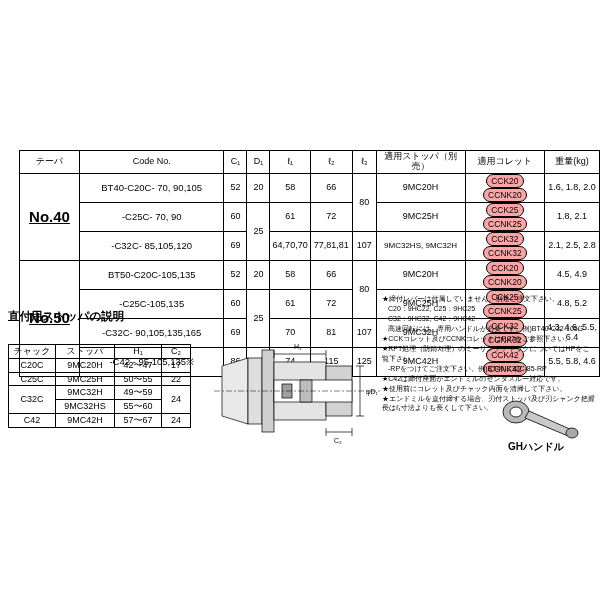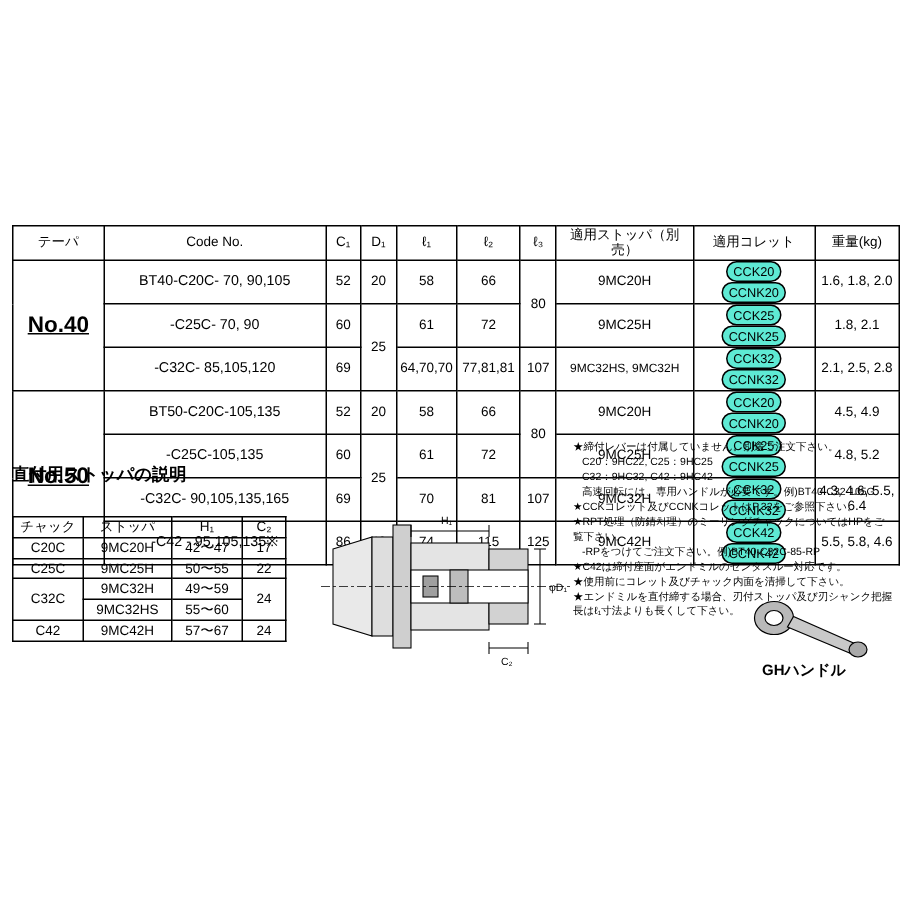--- a/index.html
+++ b/index.html
@@ -1,27 +1,27 @@
 <!DOCTYPE html>
 <html><head>
 <meta charset="utf-8">
 <style>
   html,body{margin:0;padding:0;}
   body{width:600px;height:600px;background:#ffffff;font-family:"Liberation Sans",sans-serif;color:#000;}
   #page{position:relative;width:600px;height:600px;overflow:hidden;}
 
   
-  .main-table{position:absolute;left:8px;top:150px;border-collapse:collapse;font-size:9px;}
+  .main-table{position:absolute;left:19px;top:150px;border-collapse:collapse;font-size:9px;}
   .main-table td,.main-table th{border:1px solid #000;text-align:center;vertical-align:middle;padding:0;line-height:1.1;}
   .main-table th{font-weight:normal;background:#ffffff;}
   .hdr-stopper{background:#f8d7e0;}
   .hdr-collet{background:#ffffff;}
   .cell-code{text-align:center;font-size:9.5px;}
   .taper-cell{font-size:15px;font-weight:bold;text-decoration:underline;}
-  .badge{display:inline-block;border:1px solid #000;border-radius:7px;background:#5eead4;
+  .badge{display:inline-block;border:1px solid #000;border-radius:7px;background:#fca5a5;
          font-size:8.5px;padding:0px 4px;margin:0 1px;line-height:12px;}
 
   
   .sec-title{position:absolute;left:8px;top:309px;font-size:11.5px;font-weight:bold;}
   .sec-body{position:absolute;left:8px;top:312px;width:300px;font-size:8.5px;line-height:1.35;}
 
   
   .small-table{position:absolute;left:8px;top:344px;border-collapse:collapse;font-size:9px;}
   .small-table td,.small-table th{border:1px solid #000;text-align:center;vertical-align:middle;padding:1px 0;line-height:1.2;}
   .small-table th{font-weight:normal;}

